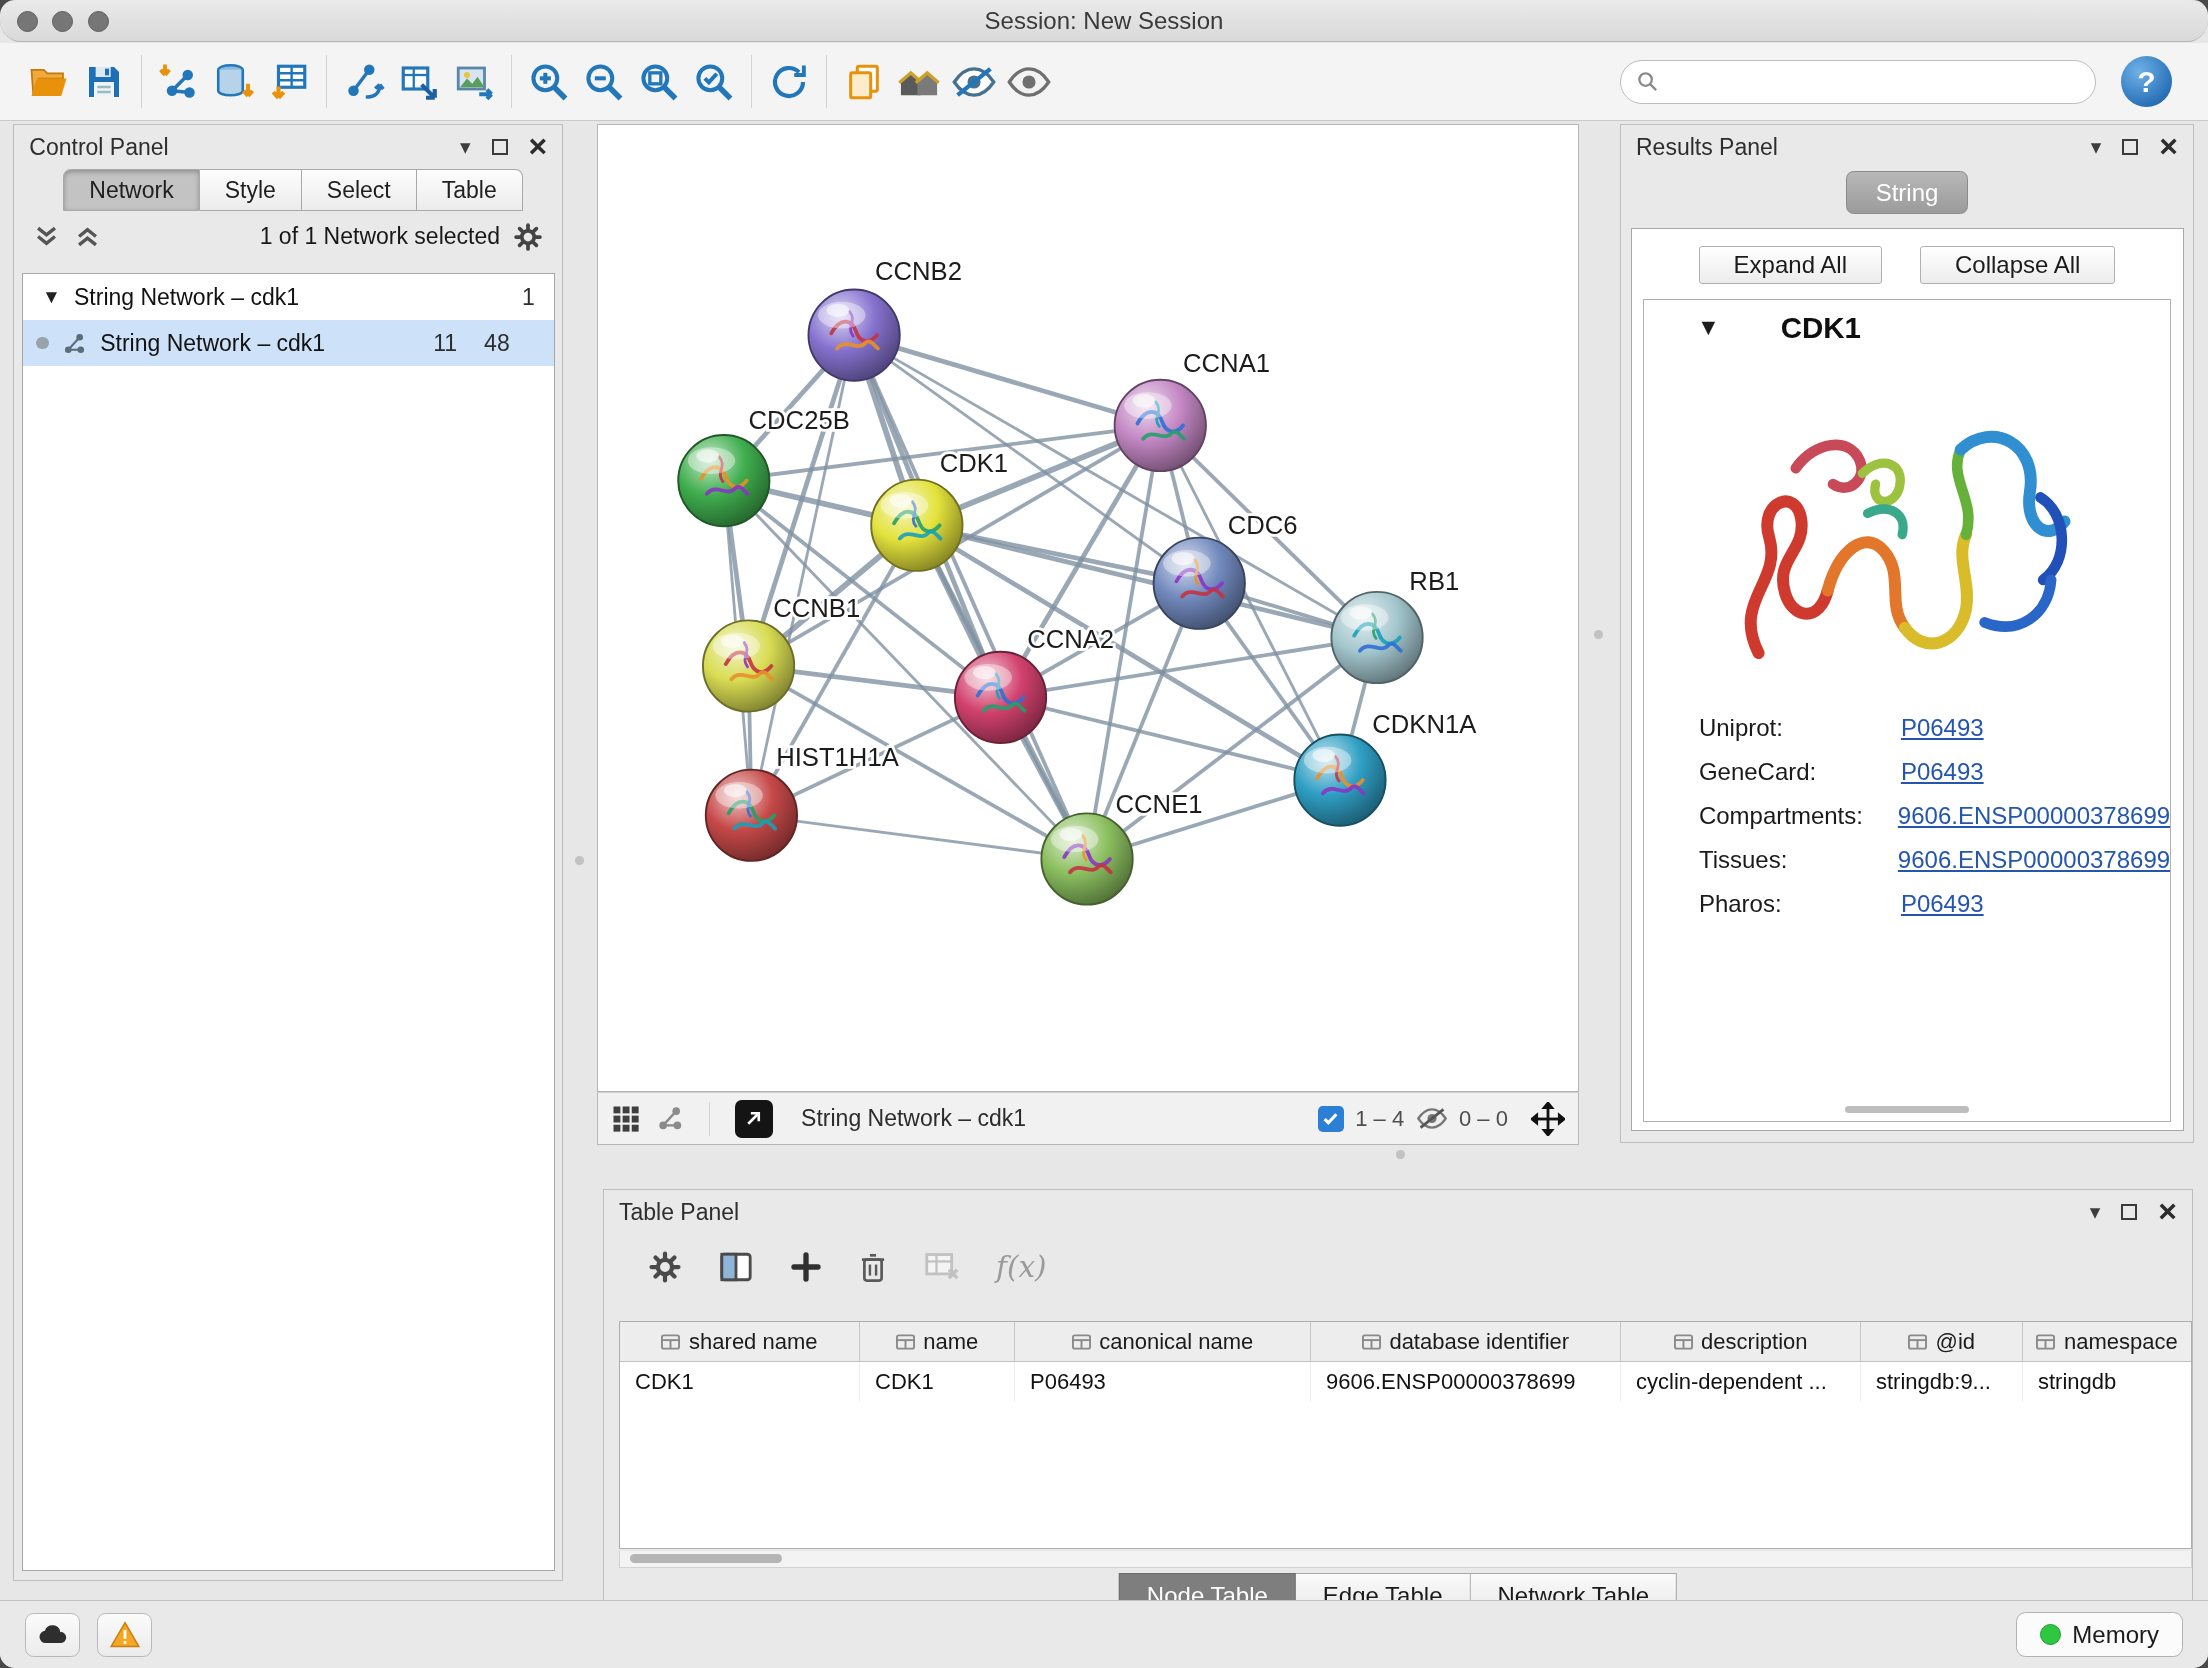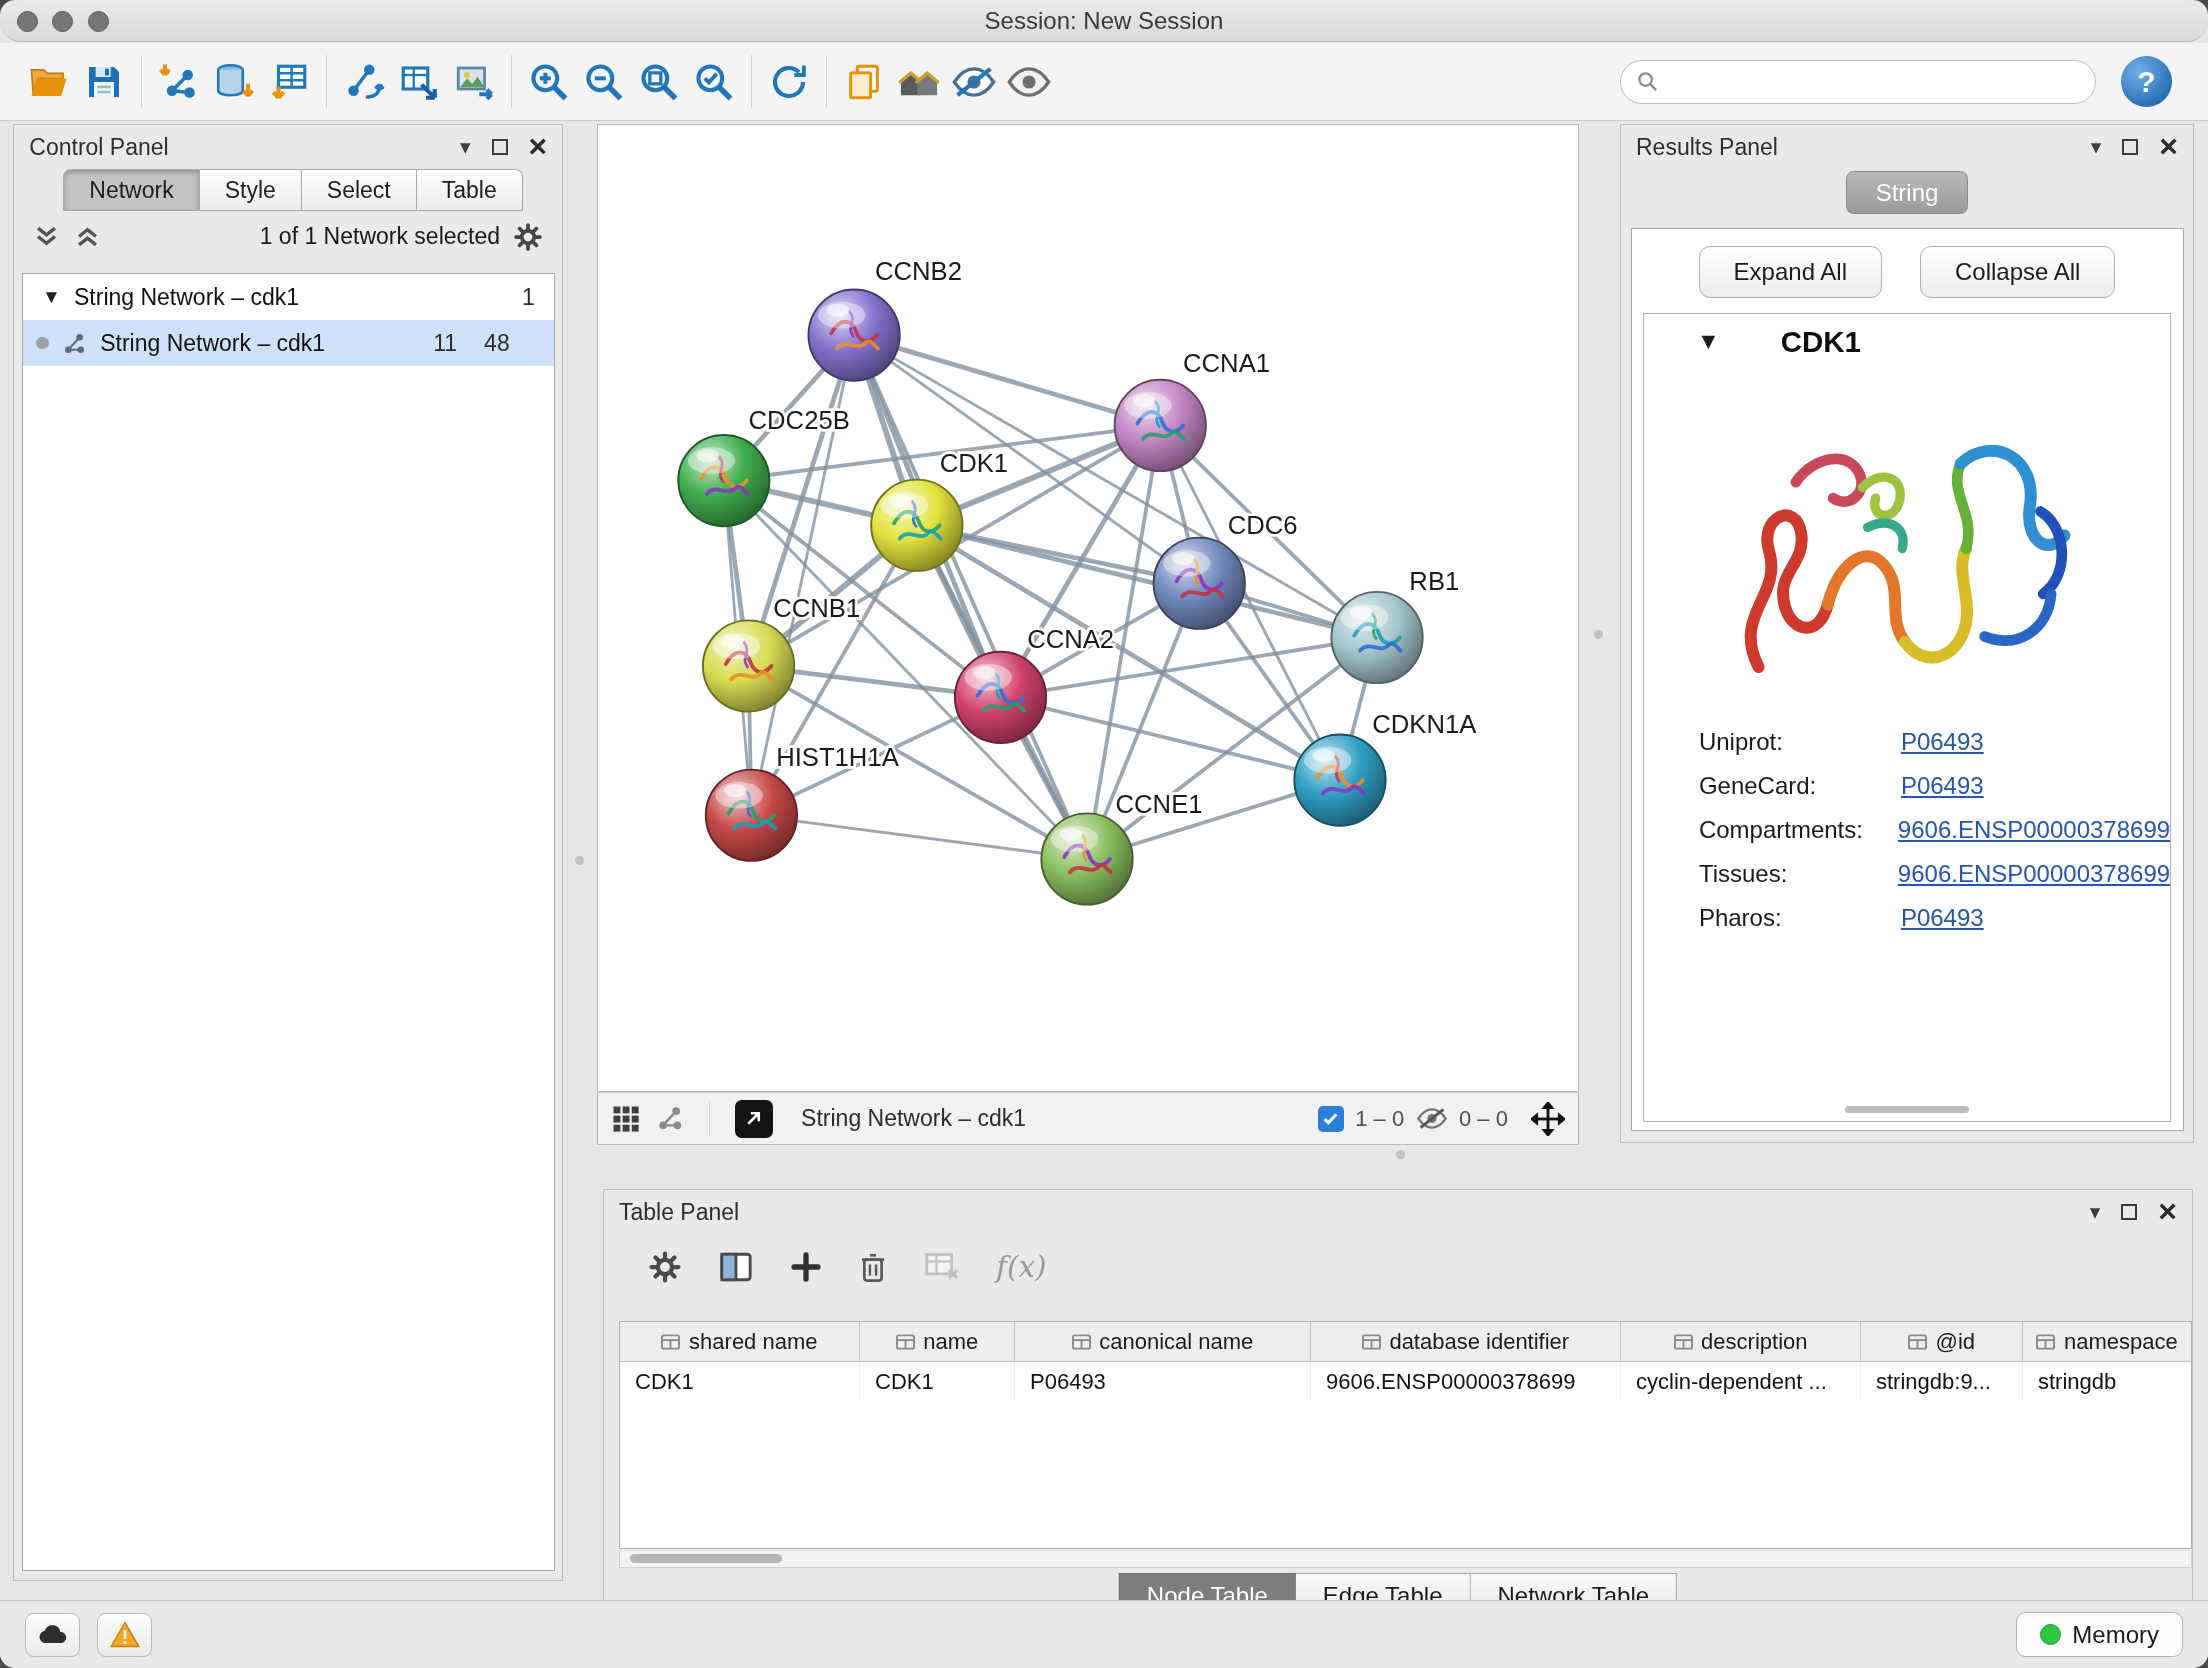--- a/index.html
+++ b/index.html
@@ -50,21 +50,21 @@
   .ext-btn{width:38px;height:38px;border-radius:6.7px;background:#141414;display:flex;align-items:center;justify-content:center;}
   .ns-name{margin-left:13.3px;color:#2c2c2c;font-size:23px;}
   .ns-right{margin-left:auto;display:flex;align-items:center;gap:11.4px;}
   .chk{width:26px;height:26px;border-radius:4.8px;background:#2b7fd4;display:flex;align-items:center;justify-content:center;}
 
   
   .results-panel{position:absolute;left:1620px;top:124px;width:574px;height:1019px;background:#e9e9e9;border:1px solid #bdbdbd;}
   .string-pill{margin:1.9px auto 7.6px;width:fit-content;padding:6.7px 28.5px;background:linear-gradient(#b8b8b8,#9b9b9b);color:#fff;font-size:24px;border-radius:7.6px;border:1px solid #8b8b8b;}
   .results-body{position:absolute;left:9.5px;right:9.5px;top:103px;bottom:11.4px;background:#fff;border:1px solid #a8a8a8;display:flex;flex-direction:column;}
   .rp-buttons{display:flex;justify-content:center;gap:38px;padding:17px 0 15px;}
-  .btn{padding:11px 34px;font-size:24px;color:#1b1b1b;background:linear-gradient(#ffffff,#ececec);border:1px solid #b0b0b0;border-radius:11px;}
+  .btn{padding:4px 34px;font-size:24px;color:#1b1b1b;background:linear-gradient(#ffffff,#ececec);border:1px solid #b0b0b0;border-radius:3px;}
   .gene-card{flex:1;margin:0 11.4px 7.6px;border:1px solid #b0b0b0;display:flex;flex-direction:column;overflow:hidden;}
   .gene-hdr{display:flex;align-items:center;height:55px;padding-left:53px;gap:61px;}
   .gene-hdr .tri{font-size:23px;color:#1d1d1d;}
   .gene-hdr .sym{font-size:29.5px;font-weight:bold;color:#0f0f0f;}
   .gene-desc{padding-left:27px;font-size:24px;color:#1a1a1a;}
   .protein{display:block;margin:25px auto 5.7px;}
   .cl-title{font-size:26px;font-weight:bold;color:#0f0f0f;margin:13.3px 0 15px 36px;}
   .cl-row{display:flex;height:44px;align-items:center;padding-left:55px;}
   .cl-label{width:202px;font-size:24px;color:#1a1a1a;}
   .cl-value{font-size:24px;color:#2456b0;text-decoration:underline;}
@@ -544,21 +544,21 @@
           <polyline points="9,6 18,6 18,15"></polyline>
         </svg>
     </div>
     <span class="ns-name">String Network – cdk1</span>
     <div class="ns-right">
       <div class="chk">
         <svg width="17" height="17" viewBox="0 0 16 16" fill="none" stroke="#fff" stroke-width="3">
             <path d="M2.5 8.5l3.5 3.5L13.5 4"></path>
           </svg>
       </div>
-      <span>1 – 0</span>
+      <span>1 – 4</span>
       <svg width="32" height="25" viewBox="0 0 28 20">
           <path d="M2 10c4-6 8-8 12-8s8 2 12 8c-4 6-8 8-12 8s-8-2-12-8z" fill="#f0f0f0" stroke="#777" stroke-width="2"></path>
           <circle cx="14" cy="10" r="4" fill="#777"></circle>
           <line x1="4" y1="18" x2="24" y2="2" stroke="#555" stroke-width="2.4"></line>
         </svg>
       <span>0 – 0</span>
       <svg width="34" height="34" viewBox="0 0 24 24" stroke="#111" stroke-width="2" fill="#111" style="margin-left:11.4px">
           <line x1="12" y1="3" x2="12" y2="21"></line>
           <line x1="3" y1="12" x2="21" y2="12"></line>
           <path d="M12 0.8l2.6 3.2H9.4z"></path>

